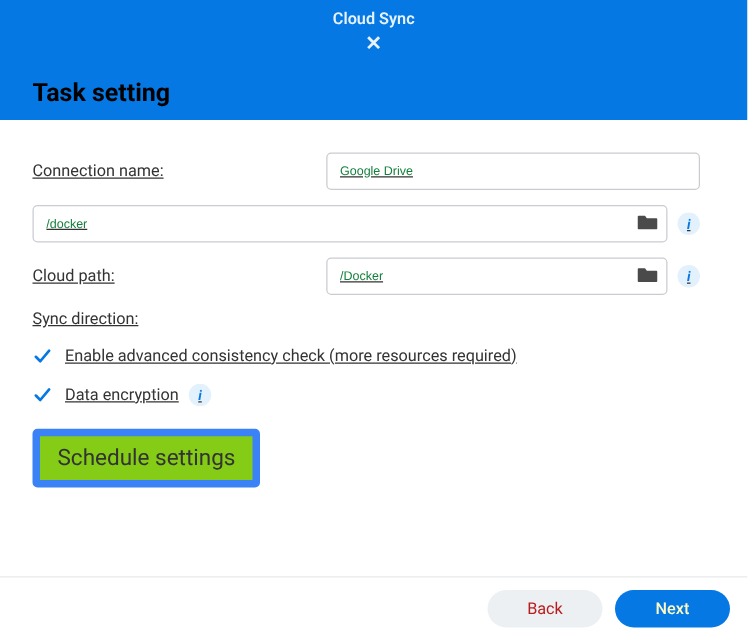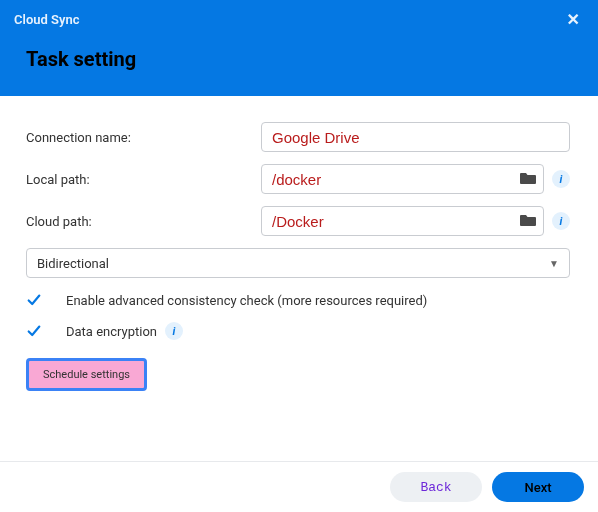--- a/index.html
+++ b/index.html
@@ -15,43 +15,44 @@
     position: relative;
   }
   .header {
     background: #0578e3;
     color: #fff;
     padding: 0;
     height: 96px;
   }
   .titlebar {
     display: flex;
-    justify-content: space-between;
     align-items: center;
     padding: 8px 14px 0 14px;
     font-size: 13px;
     font-weight: 600;
+    flex-direction: column;
   }
   .titlebar-title {
     color: #e8f2fd;
   }
   .close-x {
     color: #e8f2fd;
     font-size: 16px;
     cursor: pointer;
     padding: 2px 4px;
   }
   .page-heading {
     font-size: 20px;
     font-weight: 700;
     padding: 16px 26px 0 26px;
     color: #000000;
   }
   .body {
-    padding: 26px 28px 0 26px;
+    padding: 26px 38px 0 26px;
+    text-decoration: underline;
   }
   .form-row {
     display: flex;
     align-items: center;
     margin-bottom: 12px;
   }
   .form-label {
     width: 235px;
     color: #333;
     font-size: 13px;
@@ -61,22 +62,22 @@
     display: flex;
     align-items: center;
     gap: 8px;
   }
   .text-input {
     flex: 1;
     height: 30px;
     border: 1px solid #c9ccd1;
     border-radius: 4px;
     padding: 0 10px;
-    font-size: 15px;
-    color: #b91c1c;
+    font-size: 10px;
+    color: #15803d;
     outline: none;
   }
   .path-input-wrap {
     flex: 1;
     position: relative;
     display: flex;
   }
   .path-input-wrap .text-input {
     padding-right: 32px;
   }
@@ -116,21 +117,21 @@
     justify-content: space-between;
     cursor: pointer;
   }
   .caret {
     font-size: 10px;
     color: #666;
   }
   .check-row {
     display: flex;
     align-items: center;
-    gap: 24px;
+    gap: 10px;
     margin-top: 14px;
     margin-bottom: 14px;
   }
   .checkbox {
     width: 16px;
     height: 16px;
     border-radius: 3px;
     display: flex;
     align-items: center;
     justify-content: center;
@@ -143,25 +144,25 @@
   .checkbox svg { display: block; }
   .check-label {
     font-size: 13px;
     color: #333;
     display: flex;
     align-items: center;
     gap: 8px;
   }
   .sched-btn {
     display: inline-block;
-    background: #f9a8d4;
-    border: 3px solid #3b82f6;
+    background: #84cc16;
+    border: 6px solid #3b82f6;
     border-radius: 4px;
     padding: 7px 14px;
-    font-size: 11px;
+    font-size: 18px;
     color: #333;
     cursor: pointer;
     margin-top: 4px;
   }
   .footer {
     position: absolute;
     bottom: 0;
     left: 0;
     right: 0;
     border-top: 1px solid #e7e9ec;
@@ -177,26 +178,25 @@
     border-radius: 15px;
     font-size: 13px;
     display: flex;
     align-items: center;
     justify-content: center;
     cursor: pointer;
     border: none;
   }
   .btn-secondary {
     background: #edf0f3;
-    color: #6d28d9;
-    font-family: Liberation Mono, monospace;
+    color: #b91c1c;
   }
   .btn-primary {
     background: #0578e3;
-    color: #000000;
+    color: #fef9c3;
     font-weight: 500;
   }
 </style>
 </head>
 <body>
 
 <div class="header">
   <div class="titlebar">
     <span class="titlebar-title">Cloud Sync</span>
     <span class="close-x">✕</span>
@@ -207,21 +207,20 @@
 <div class="body">
 
   <div class="form-row">
     <div class="form-label">Connection name:</div>
     <div class="field-wrap">
       <input class="text-input" type="text" value="Google Drive" style="">
     </div>
   </div>
 
   <div class="form-row">
-    <div class="form-label">Local path:</div>
     <div class="field-wrap">
       <div class="path-input-wrap">
         <input class="text-input" type="text" value="/docker" style="">
         <span class="folder-icon">
           <svg width="16" height="13" viewBox="0 0 16 13">
               <path fill="#4a4a4a" d="M1 2h5l1.5 2H15a1 1 0 0 1 1 1v7a1 1 0 0 1-1 1H1a1 1 0 0 1-1-1V3a1 1 0 0 1 1-1z"></path>
             </svg>
         </span>
       </div>
       <span class="info-badge">i</span>
@@ -237,26 +236,21 @@
           <svg width="16" height="13" viewBox="0 0 16 13">
               <path fill="#4a4a4a" d="M1 2h5l1.5 2H15a1 1 0 0 1 1 1v7a1 1 0 0 1-1 1H1a1 1 0 0 1-1-1V3a1 1 0 0 1 1-1z"></path>
             </svg>
         </span>
       </div>
       <span class="info-badge">i</span>
     </div>
   </div>
 
   <div class="form-row">
-    <div class="field-wrap">
-      <div class="select">
-        <span>Bidirectional</span>
-        <span class="caret">▼</span>
-      </div>
-    </div>
+    <div class="form-label">Sync direction:</div>
   </div>
 
   <div class="check-row">
     <span class="checkbox checked">
       <svg width="18" height="18" viewBox="0 0 18 18">
           <path fill="none" stroke="#0578e3" stroke-width="2.4" stroke-linecap="round" stroke-linejoin="round" d="M3 9.5l4 4L15 4"></path>
         </svg>
     </span>
     <span class="check-label">Enable advanced consistency check (more resources required)</span>
   </div>

